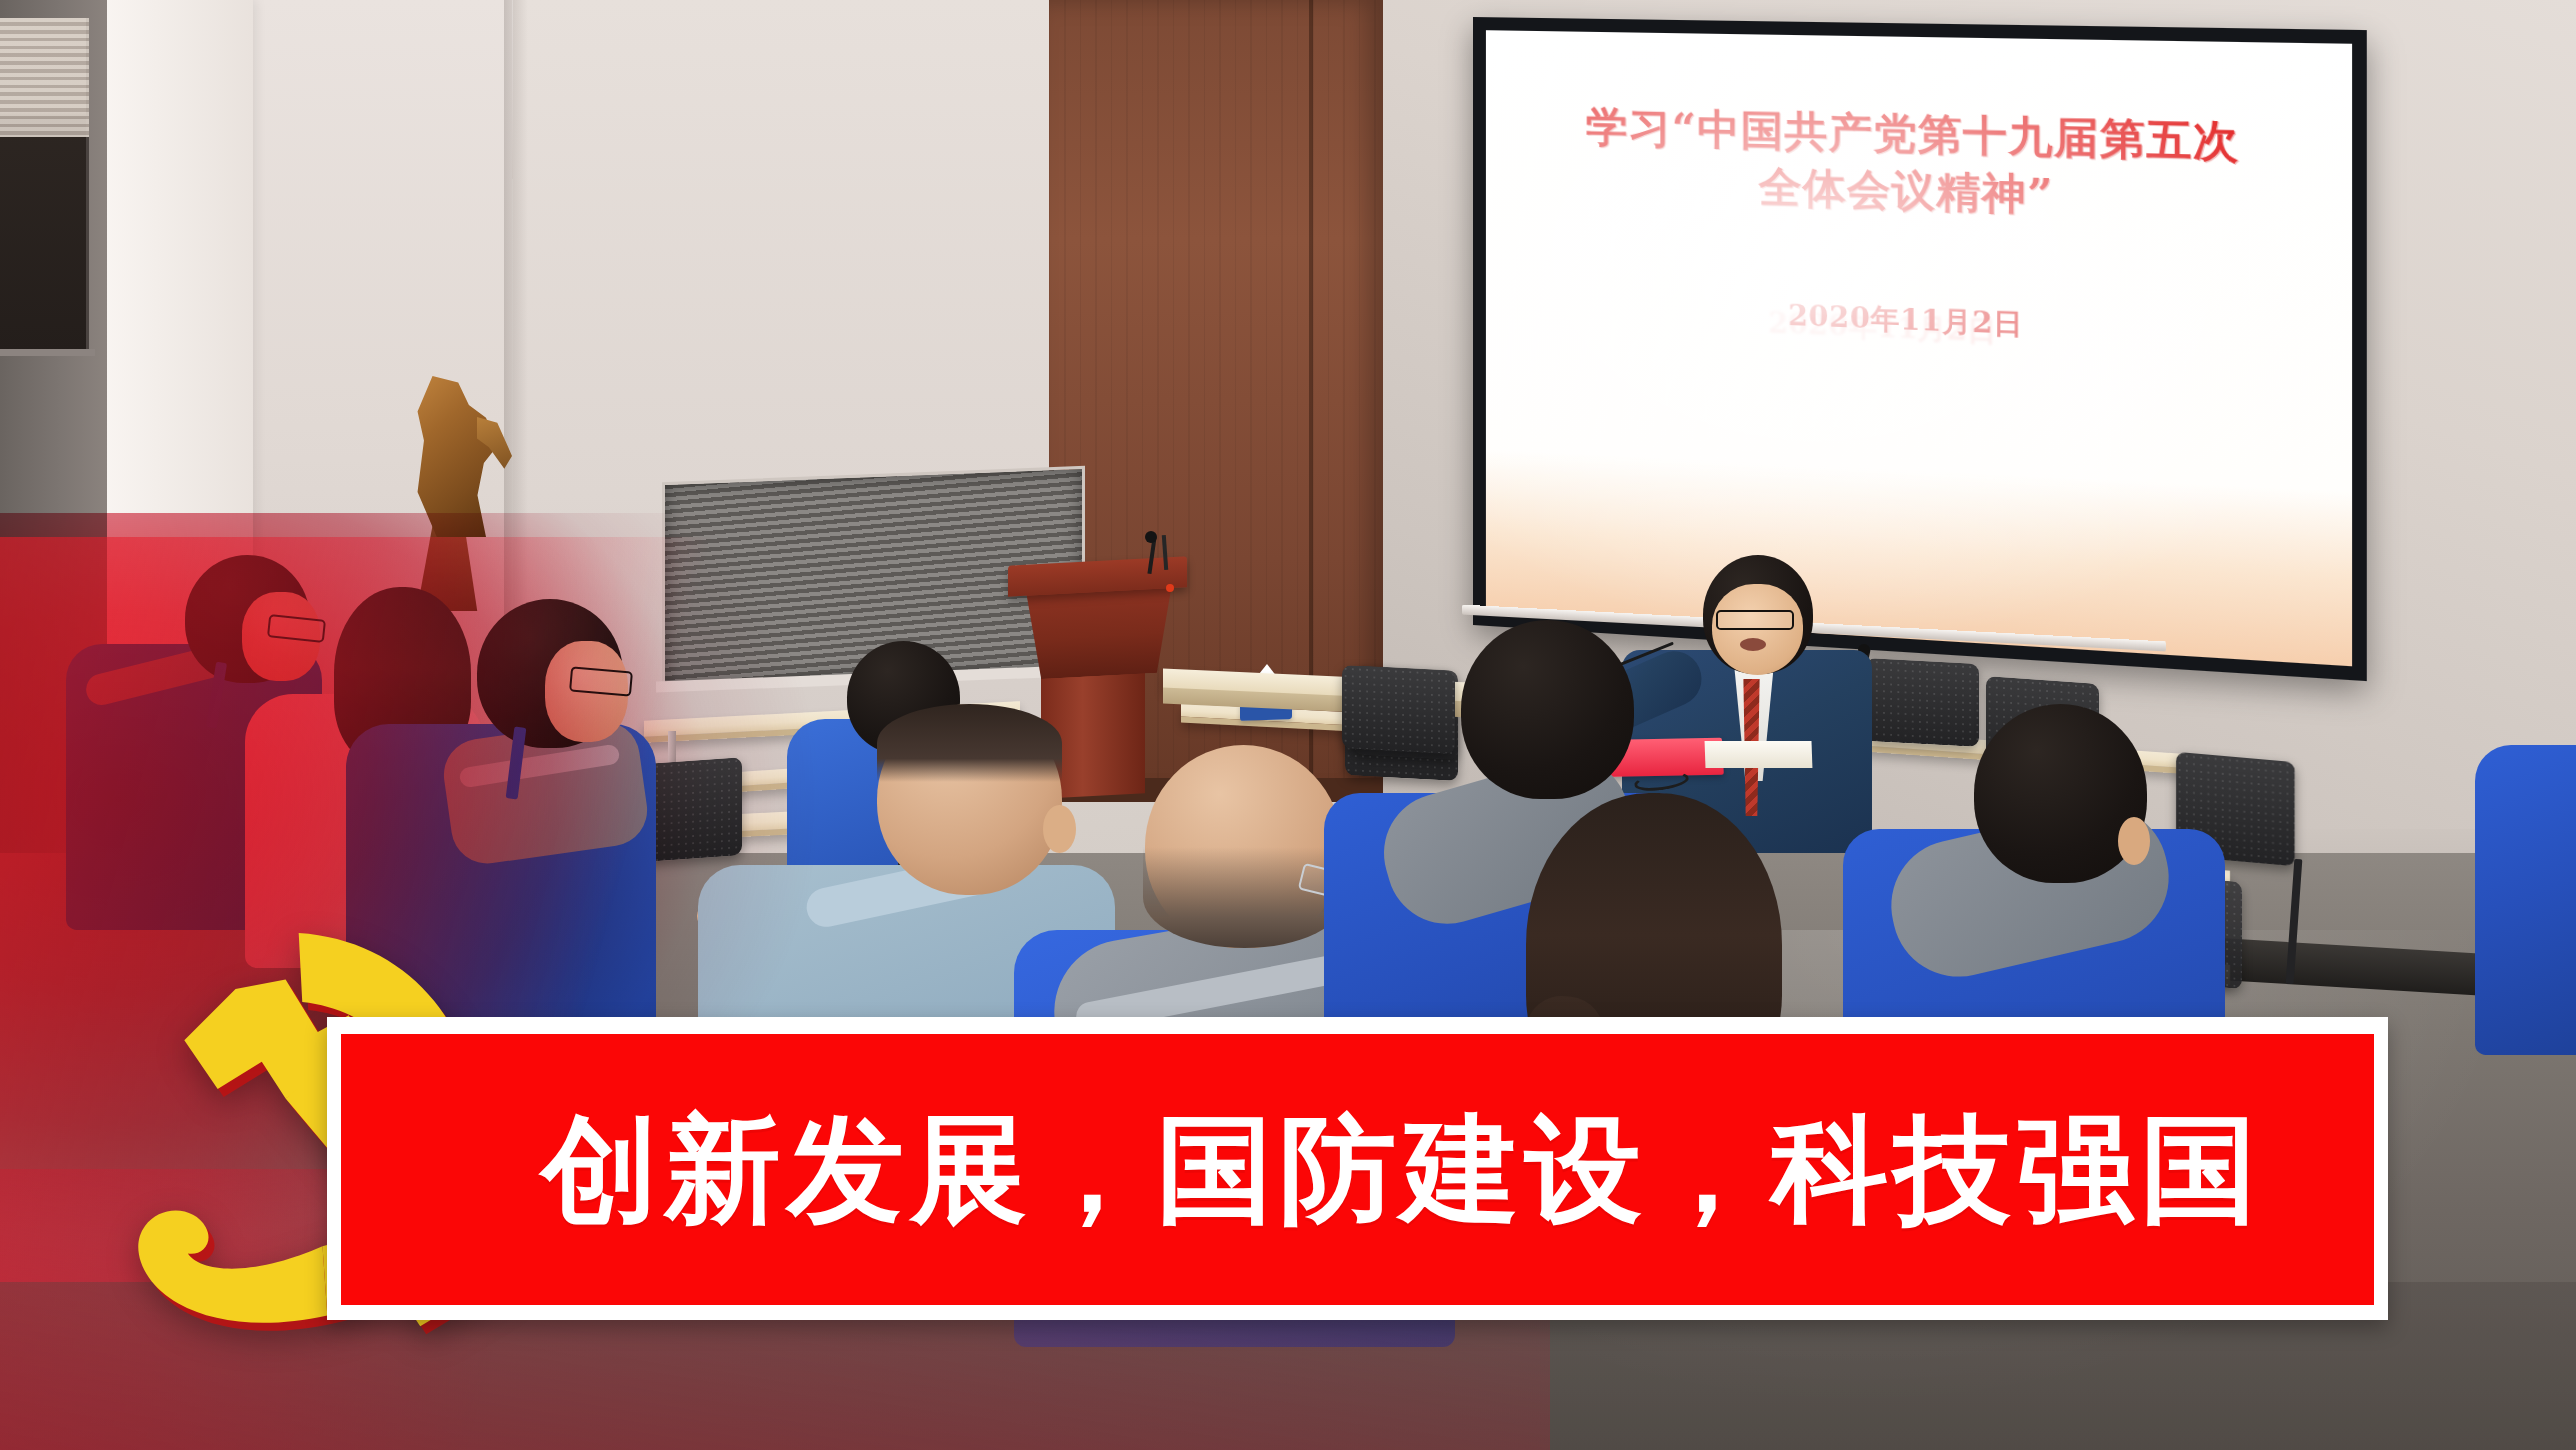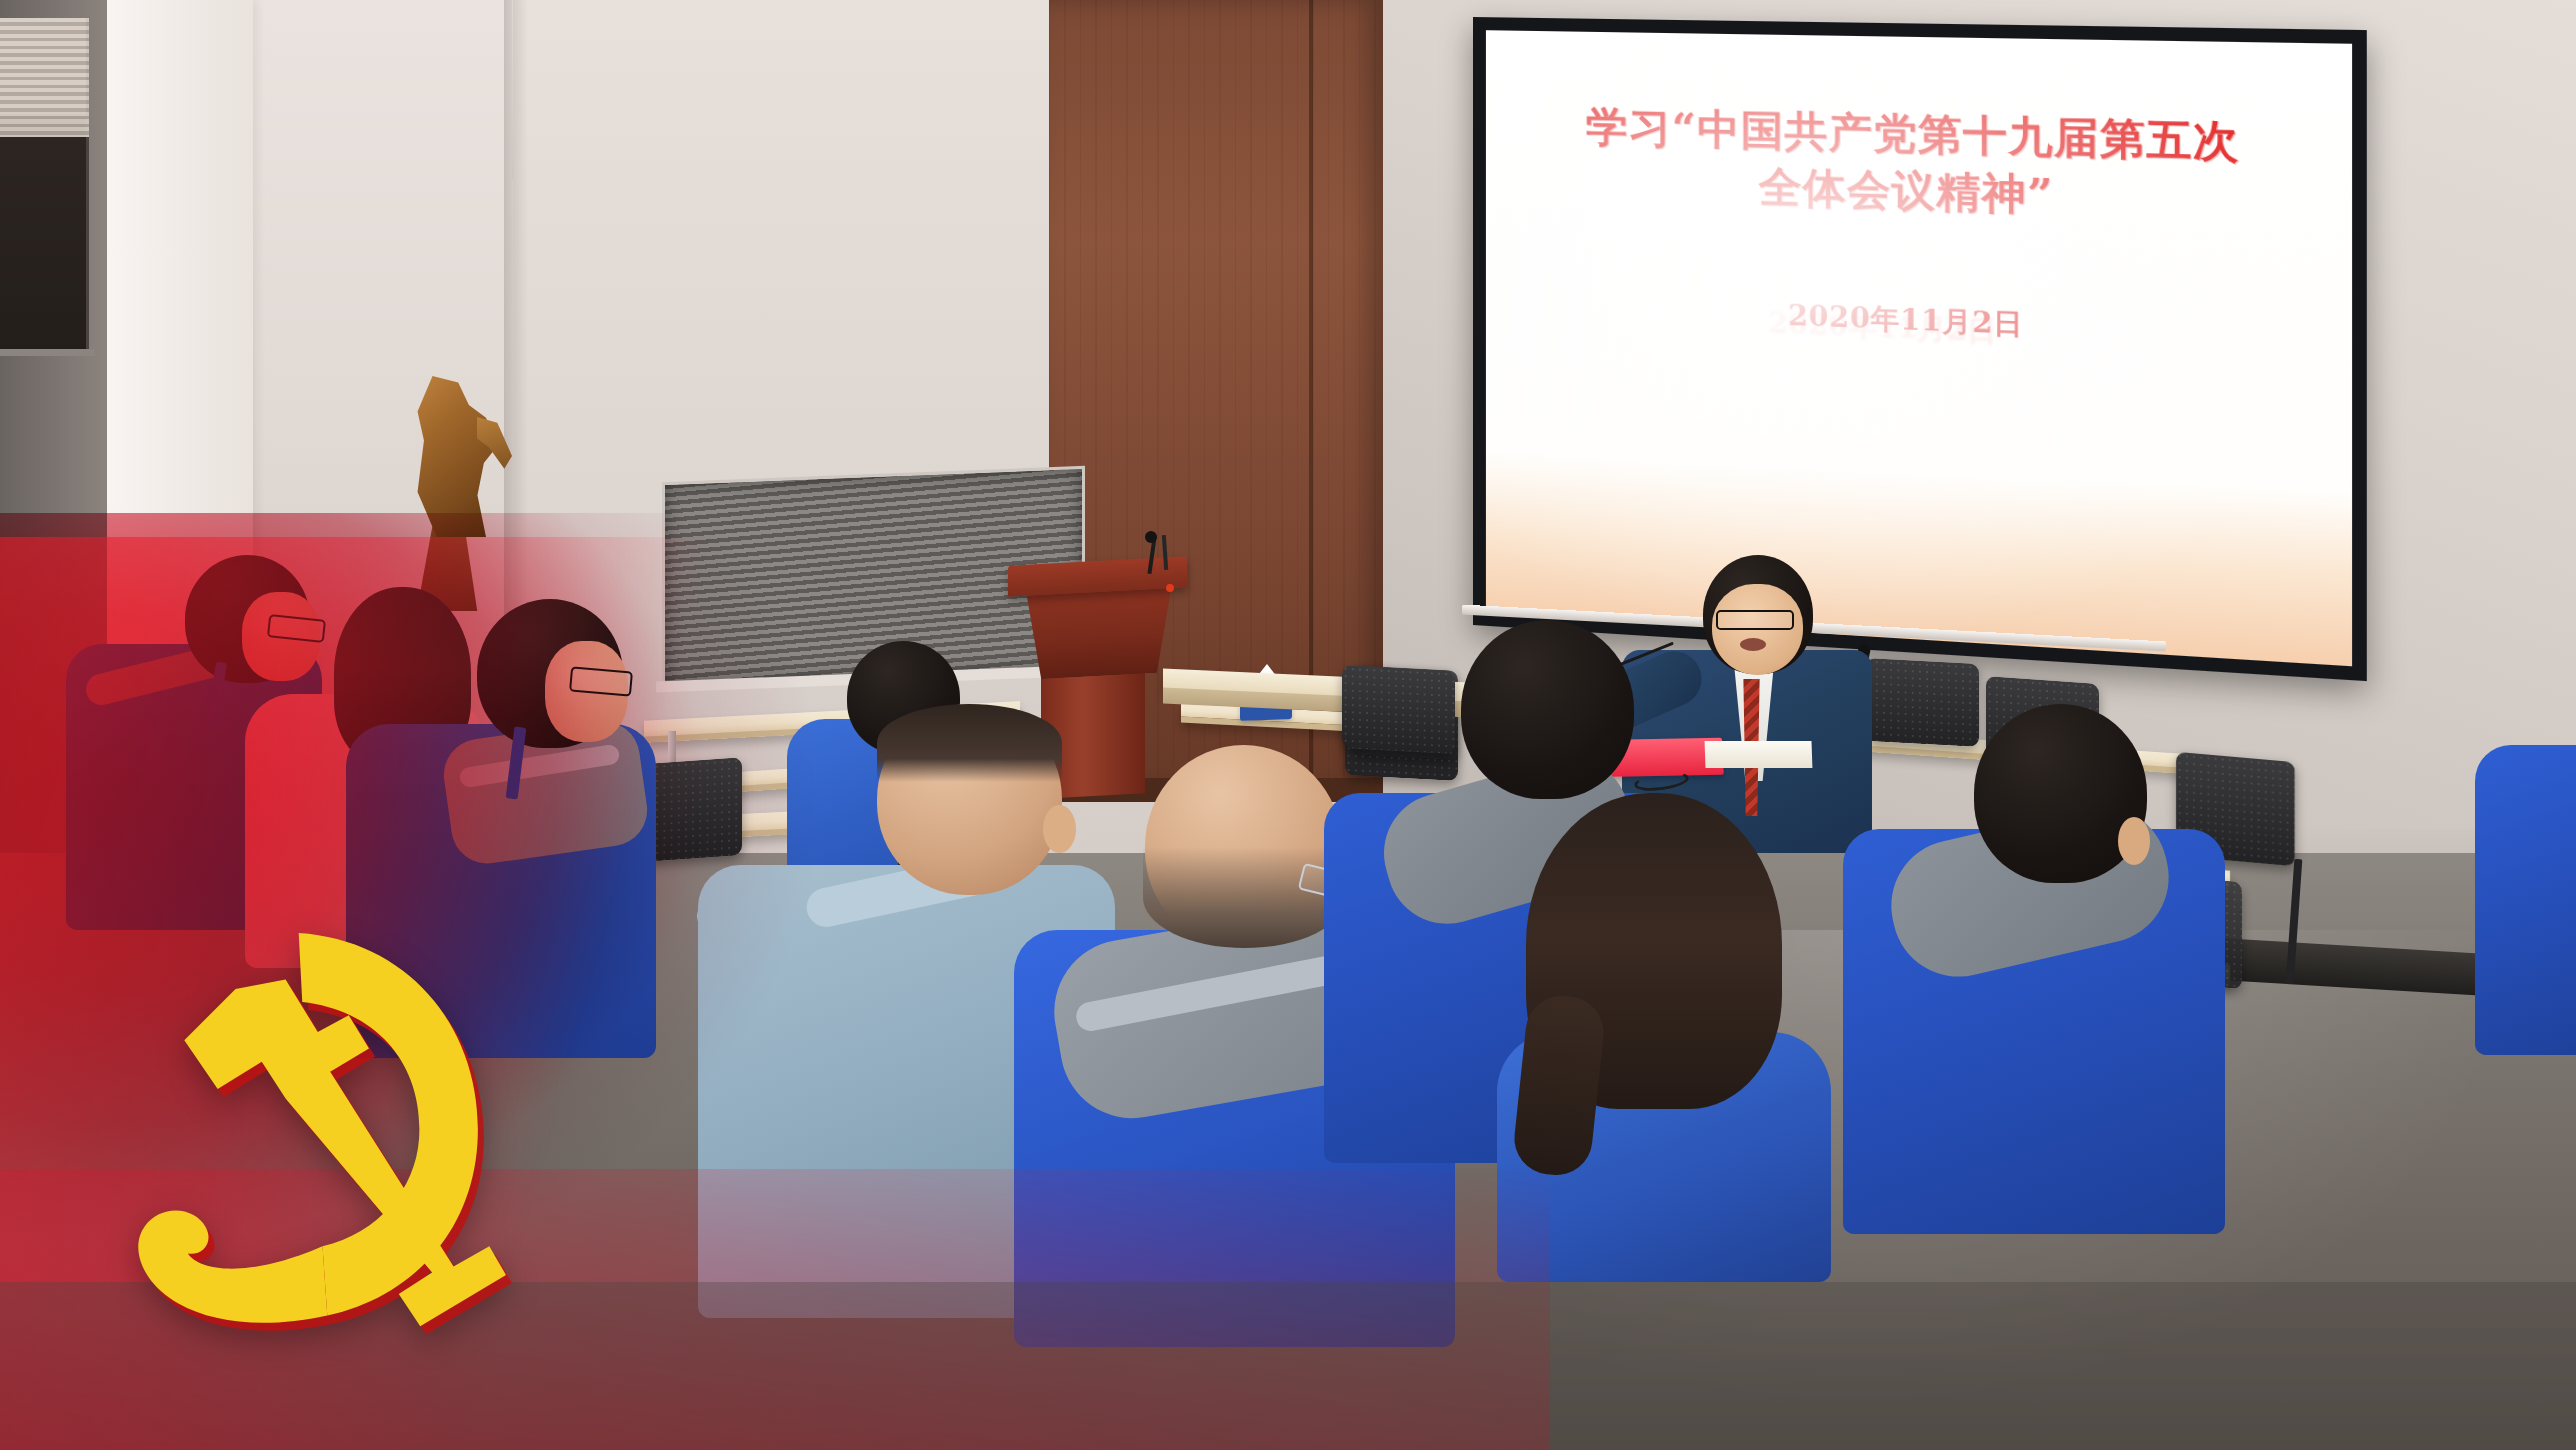--- a/index.html
+++ b/index.html
@@ -645,15 +645,20 @@
     <path fill="#f5d020" d="M330 308
              L 398 252
              L 612 590
              L 672 556
              L 700 604
              L 556 690
              L 520 636
              L 576 600 Z"></path>
   </svg>
 
+  <div class="abs" id="banner">
+    <div class="banner-inner">
+      <div class="banner-text">创新发展，国防建设，科技强国</div>
+    </div>
+  </div>
 
 </div>
 
 
 </body></html>

